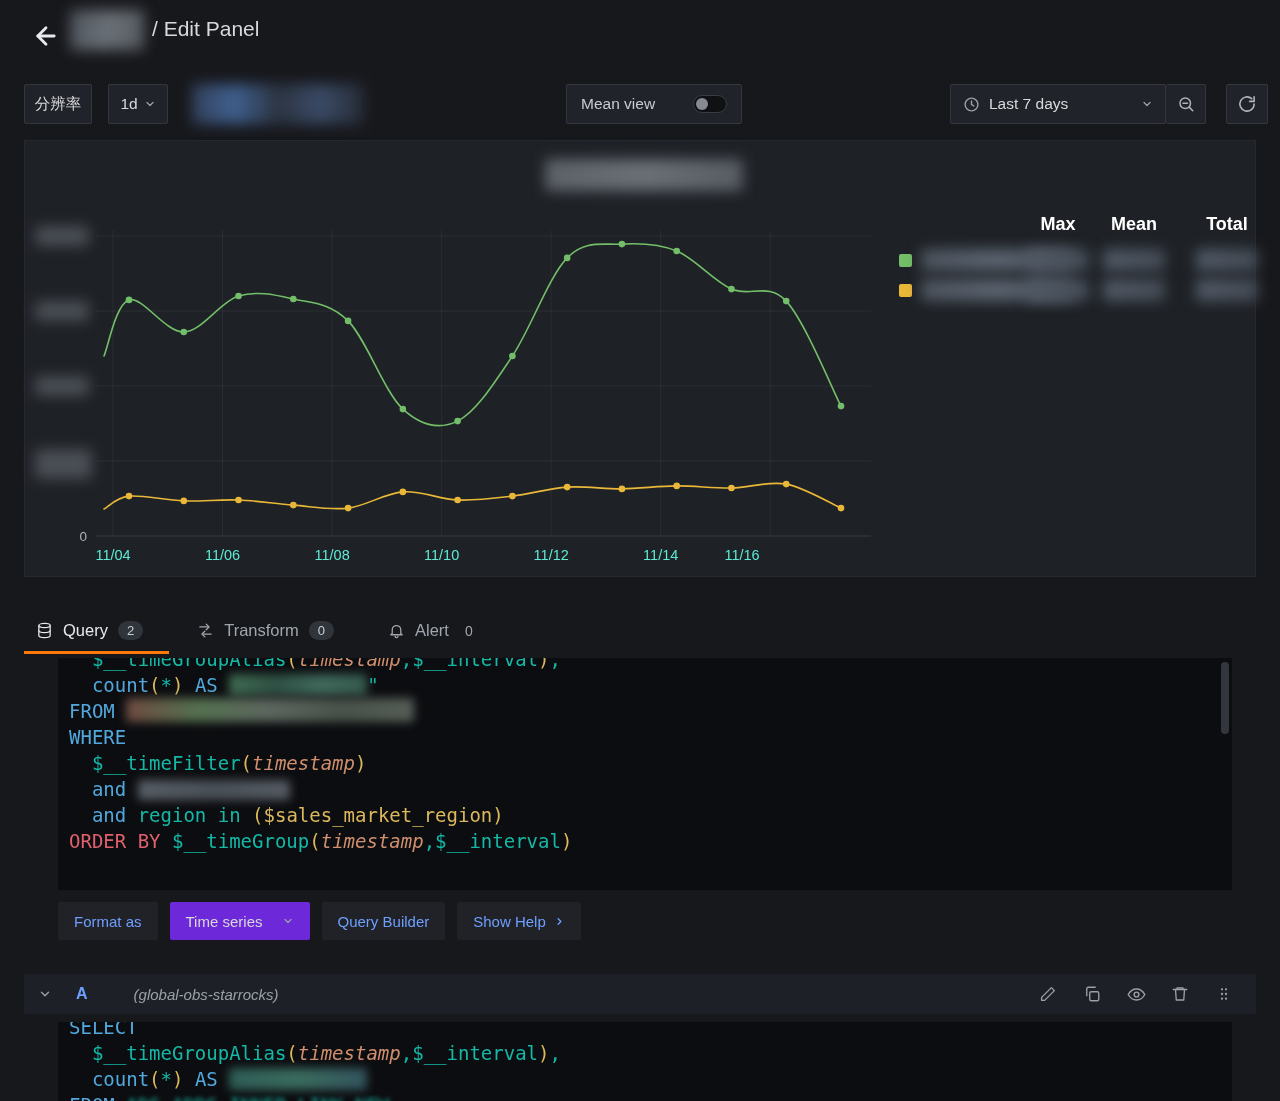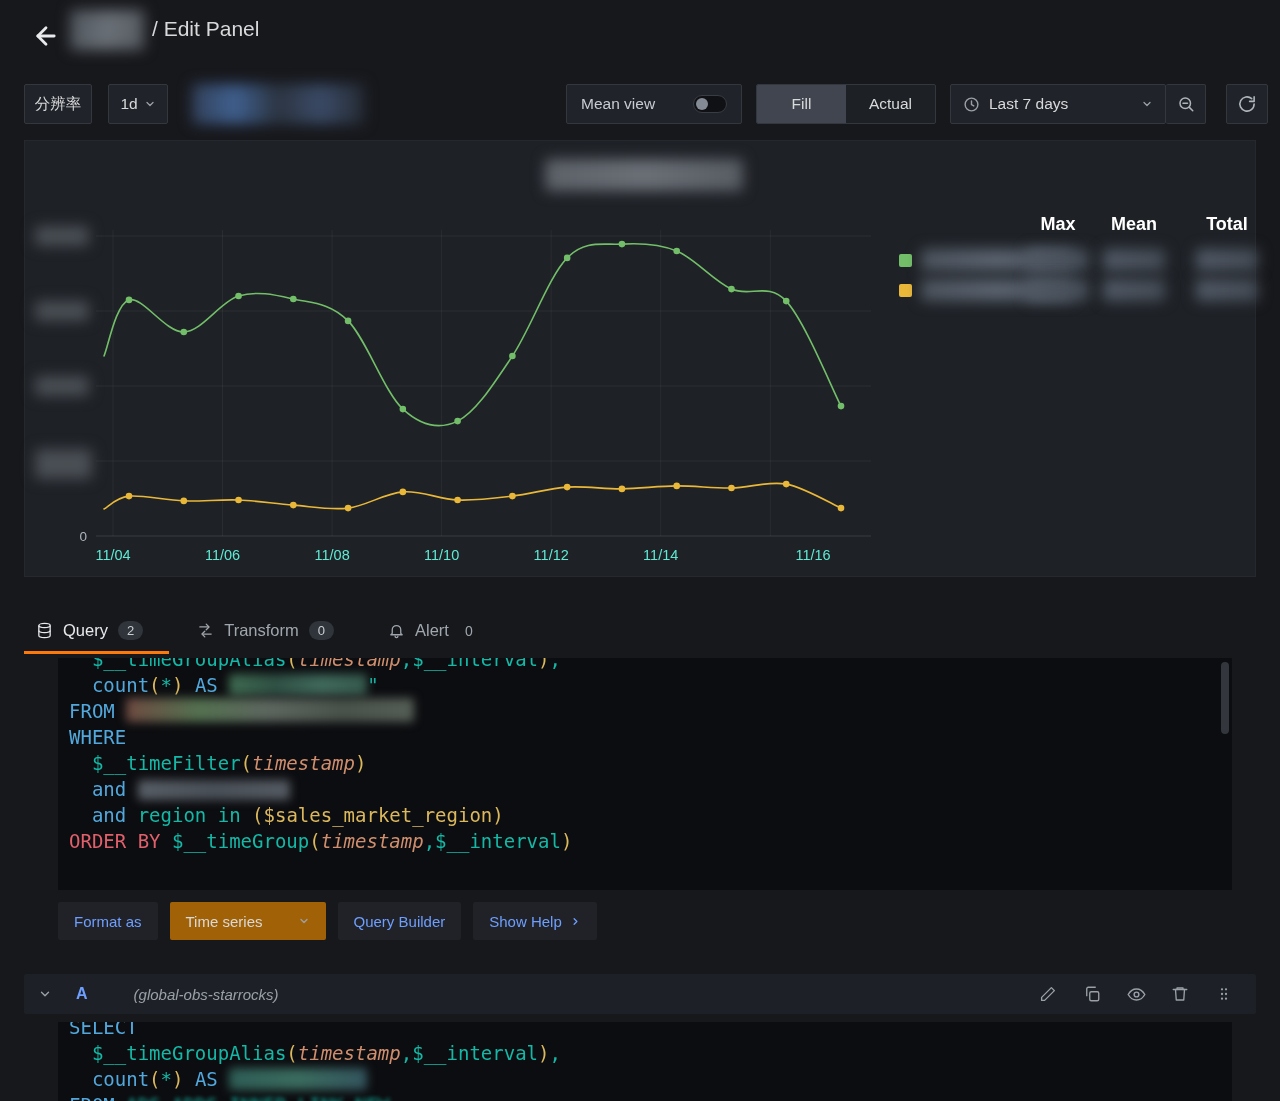--- a/index.html
+++ b/index.html
@@ -76,21 +76,21 @@
   .tok-d { color:#14b8a6; } .tok-k { color:#52a8dd; } .tok-r { color:#e0606c; }
   .tok-n { color:#c678dd; } .tok-o { color:#cf8e6d; font-style:italic; } .tok-y { color:#dcb85c; }
   .tok-blurred { filter:blur(2px); opacity:.9; }
   .redact-inline { display:inline-block; vertical-align:-4px; border-radius:3px; filter:blur(5px); }
   .scroll-thumb { position:absolute; right:3px; top:4px; width:8px; height:72px; background:#33373d; border-radius:4px; cursor:grab; }
 
   
   .query-footer { position:absolute; left:58px; top:902px; height:38px; display:flex; gap:12px; align-items:stretch; }
   .fbox { display:flex; align-items:center; gap:8px; background:#202227; border:none; border-radius:2px;
           padding:0 16px; font-size:15px; color:#d8d9da; cursor:pointer; font-family:"Liberation Sans", sans-serif; }
-  .fbox.select { background:#a16207; width:156px; justify-content:space-between; }
+  .fbox.select { background:#6d28d9; width:140px; justify-content:space-between; }
   .blue { color:#6e9fff; font-weight:500; }
 
   
   .query-row { position:absolute; left:24px; top:974px; width:1232px; height:40px; background:#1d2026; border-radius:2px;
                display:flex; align-items:center; cursor:pointer; }
   .query-row .qr-chev { margin-left:14px; color:#9aa0a8; }
   .ref { margin-left:24px; color:#6e9fff; font-size:16px; font-weight:700; }
   .ds { margin-left:46px; color:#9aa0a8; font-size:15px; font-style:italic; }
   .row-actions { margin-left:auto; margin-right:22px; display:flex; gap:24px; align-items:center; }
   .row-actions .icon-btn { color:#9aa0a8; width:20px; height:20px; }
@@ -123,24 +123,20 @@
     </button>
     <div class="redact vars-redact"></div>
 
     <div class="box tableview">
       <span class="muted">Mean view</span>
       <div class="toggle">
           <div class="knob"></div>
         </div>
     </div>
 
-    <div class="seg">
-      <button class="seg-item active">Fill</button>
-      <button class="seg-item">Actual</button>
-    </div>
 
     <button class="box timepicker">
       <svg class="chev" width="17" height="17" viewBox="0 0 24 24" fill="none" stroke="currentColor" stroke-width="2" stroke-linecap="round">
           <circle cx="12" cy="12" r="9"></circle>
           <path d="M12 7v5l3.2 2"></path>
         </svg>
       <span class="tp-label">Last 7 days</span>
       <svg class="chev" width="12" height="12" viewBox="0 0 24 24" fill="none" stroke="currentColor" stroke-width="2.6" stroke-linecap="round" stroke-linejoin="round">
           <path d="M6 9l6 6 6-6"></path>
         </svg>
@@ -211,21 +207,21 @@
         <circle cx="690.24" cy="268.1" r="3.3" fill="#eab839"></circle>
         <circle cx="745.01" cy="292.1" r="3.3" fill="#eab839"></circle>
       </svg>
     <div id="x-labels">
         <span style="left: 88px;">11/04</span>
         <span style="left: 197.5px;">11/06</span>
         <span style="left: 307.1px;">11/08</span>
         <span style="left: 416.6px;">11/10</span>
         <span style="left: 526.2px;">11/12</span>
         <span style="left: 635.7px;">11/14</span>
-        <span style="left: 788px;">11/16</span>
+        <span style="left: 717px;">11/16</span>
       </div>
     <div class="legend-headers">
       <span class="lh-max">Max</span>
       <span class="lh-mean">Mean</span>
       <span class="lh-total">Total</span>
     </div>
     <div id="legend-rows">
         <div class="legend-sq" style="top: 113px; background: rgb(115, 191, 105);"></div>
         <div class="legend-name" style="top: 108px;"></div>
         <div class="legend-val" style="top: 108px; left: 1002px;"></div>

